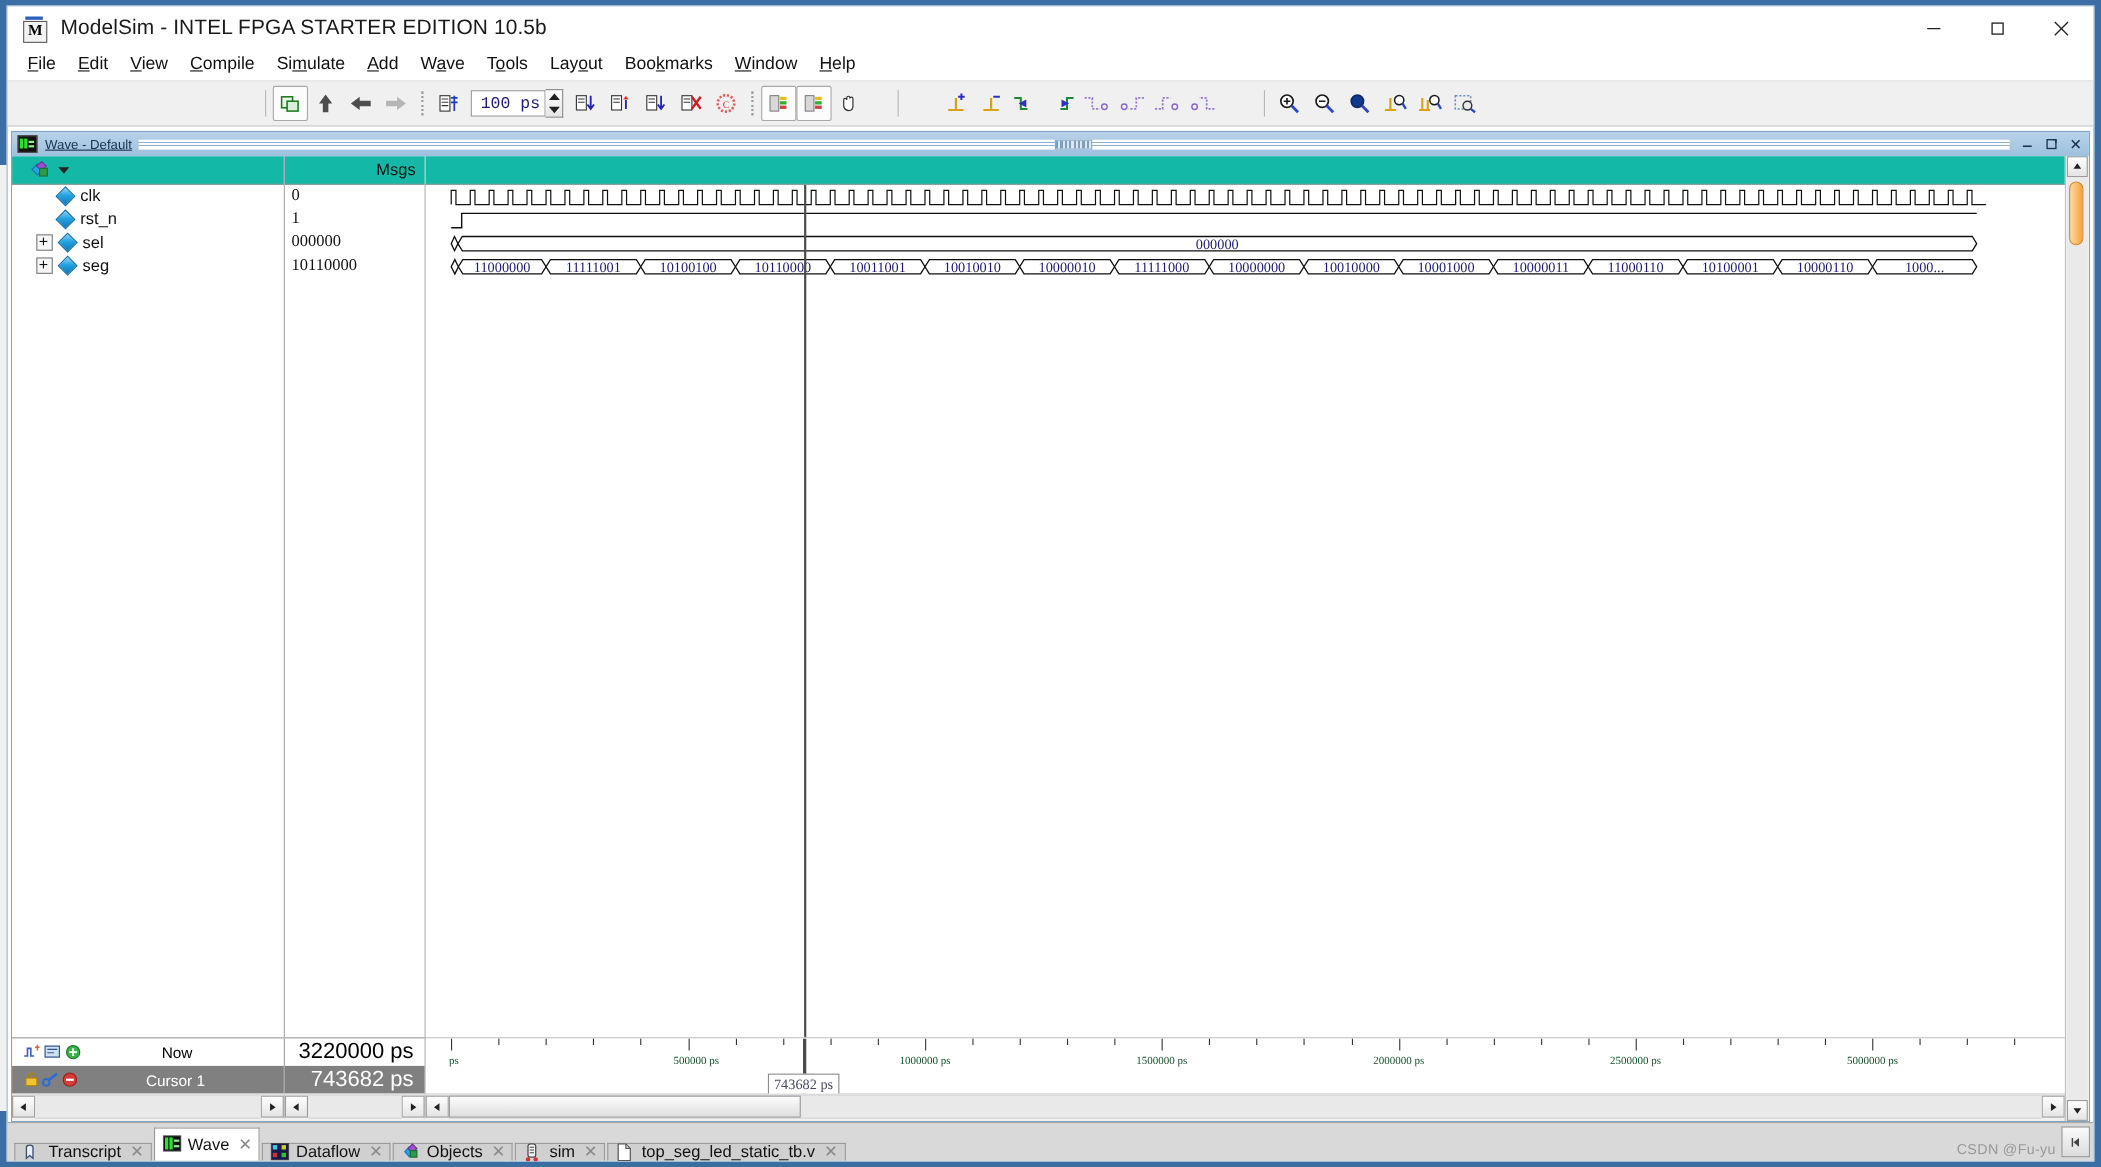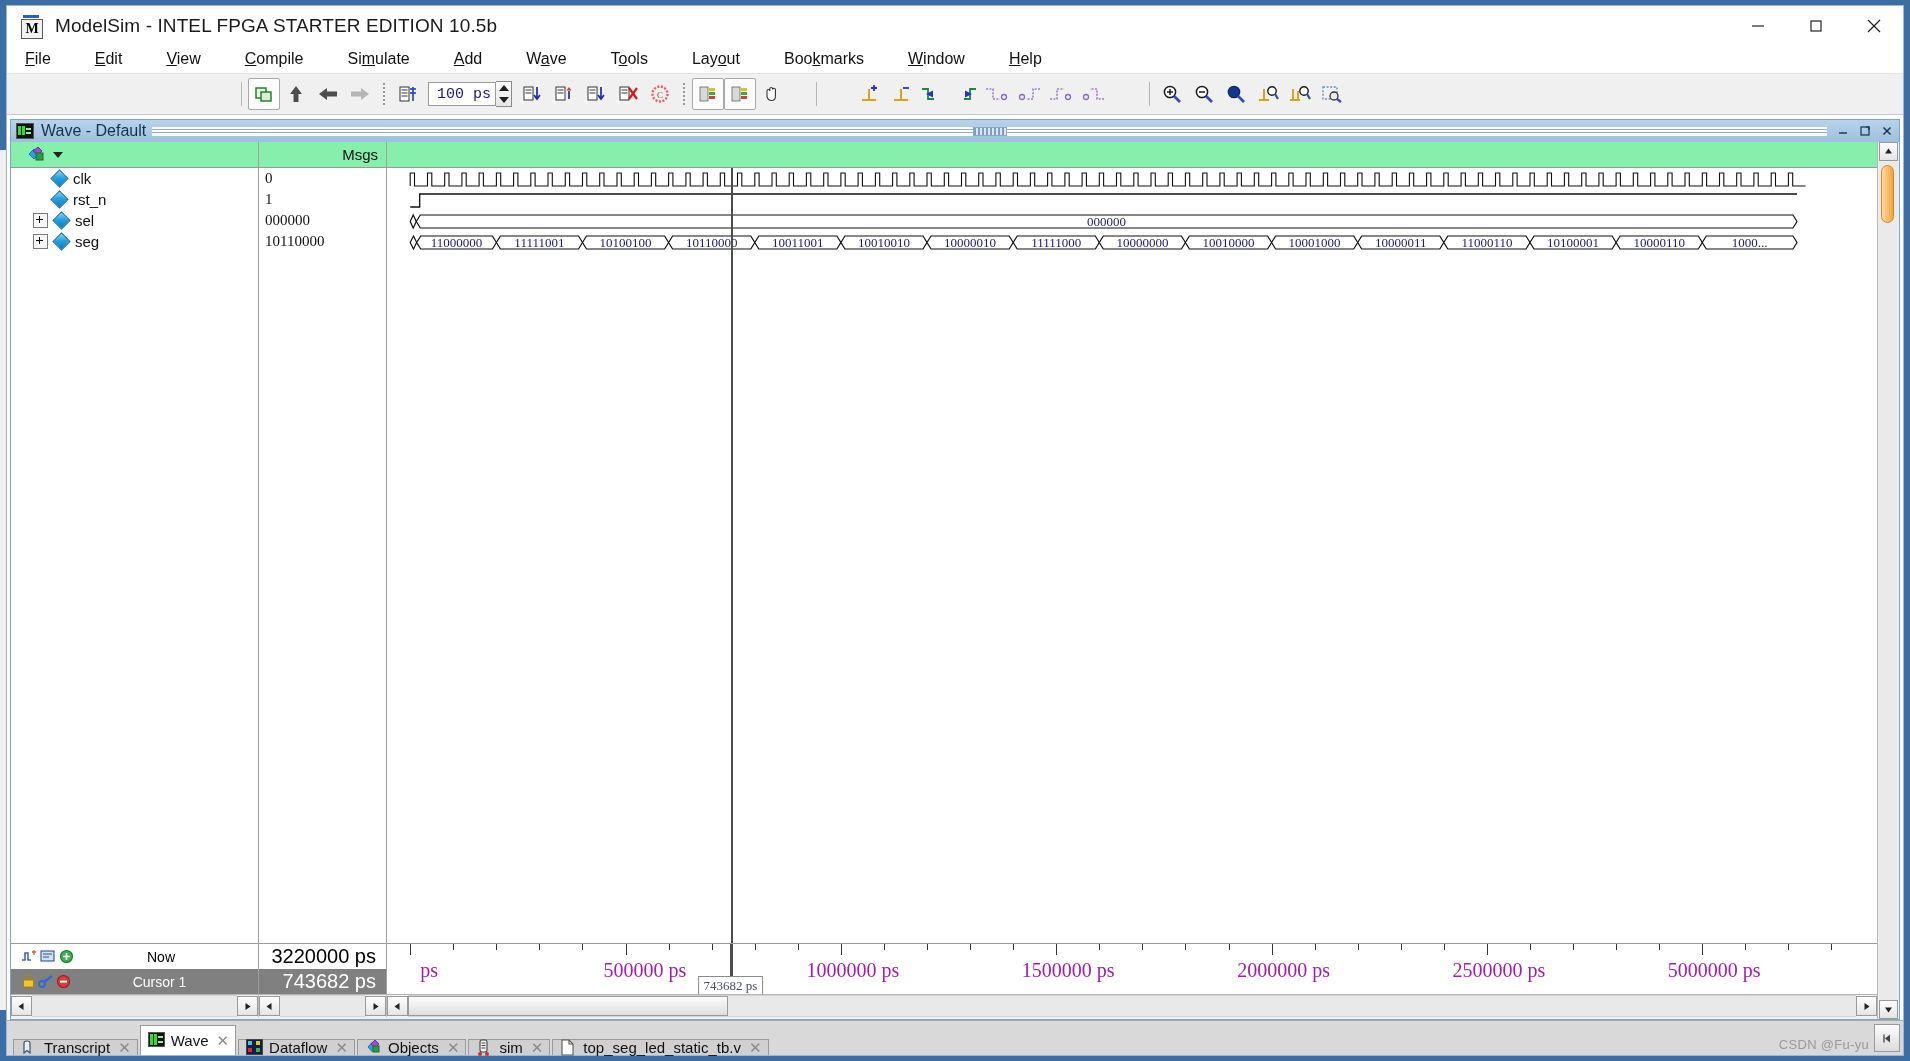--- a/index.html
+++ b/index.html
@@ -61,21 +61,20 @@
   }
   .win-btn svg { display: block; }
 
   
   #menu-bar {
     height: 26px; flex: 0 0 26px;
     display: flex; align-items: center;
     background: #ffffff;
     padding-left: 8px;
     border-bottom: 1px solid #ffffff;
-    gap: 24px;
   }
   .menu-item {
     font-size: 16px; color: #111;
     padding: 2px 10px;
     cursor: default; white-space: nowrap;
   }
   .menu-item u { text-decoration: underline; }
 
   
   #toolbar {
@@ -143,21 +142,21 @@
     width: 16px; height: 14px;
     background: #111;
     border: 1px solid #555;
     position: relative; flex: 0 0 auto;
     overflow: hidden;
   }
   #wave-win-icon i {
     position: absolute; background: #2ee02e; display: block;
   }
   #wave-title-text {
-    font-size: 16px; color: #17314d; margin-left: 7px; white-space: nowrap;
+    font-size: 12px; color: #17314d; margin-left: 7px; white-space: nowrap; text-decoration: underline;
   }
   #wave-title-rails {
     flex: 1 1 auto; height: 9px; margin: 0 6px;
     background: repeating-linear-gradient(to bottom,
       #ffffff 0 2px, #8fb0cf 2px 3px, #ffffff 3px 5px, #8fb0cf 5px 6px, #ffffff 6px 9px);
     position: relative;
   }
   #wave-grip {
     position: absolute; left: 50%; transform: translateX(-50%);
     top: 0; width: 34px; height: 9px;
@@ -179,21 +178,21 @@
   
   #names-pane {
     width: 248px; flex: 0 0 248px;
     display: flex; flex-direction: column;
     background: #fff;
     border-right: 1px solid #a0a0a0;
     box-sizing: border-box;
   }
   #names-header, #values-header, #wave-header-spacer {
     height: 26px; flex: 0 0 26px;
-    background: #86efac;
+    background: #14b8a6;
     border-bottom: 1px solid #9a9a9a;
     display: flex; align-items: center;
     box-sizing: border-box;
   }
   #names-header { padding-left: 14px; }
   #obj-icon { width: 22px; height: 18px; position: relative; }
   .caret-down {
     width: 0; height: 0;
     border-left: 5px solid transparent; border-right: 5px solid transparent;
     border-top: 6px solid #222; margin-left: 6px;
@@ -270,23 +269,23 @@
   .ctrl-label { flex: 1 1 auto; text-align: center; padding-right: 10px; font-size: 14px; }
   .ctrl-val { width: 100%; text-align: right; padding-right: 10px; font-size: 20px; box-sizing: border-box; }
   .mini-icons { display: flex; align-items: center; gap: 2px; padding-left: 10px; }
   #bottom-right { flex: 1 1 auto; min-width: 0; position: relative; height: 50px; overflow: hidden; background:#fff;}
   .tick { position: absolute; top: 0; width: 1px; background: #333; }
   .tick.major { height: 11px; }
   .tick.minor { height: 6px; }
   .tick.cursor-tick { width: 3px; height: 100%; background: #4c4c4c; top: 0; }
   .time-label {
     position: absolute; top: 15px;
-    font-size: 20px; color: #a21caf;
+    font-size: 10px; color: #14532d;
     font-family: "Liberation Serif", serif;
-    transform: translateX(-50%); white-space: nowrap; margin-left: 12px;
+    transform: translateX(-50%); white-space: nowrap;
   }
   #cursor-flag {
     position: absolute; top: 32px;
     background: #fff; border: 1px solid #8a8a8a;
     font-size: 13px; color: #4a4a6a;
     padding: 1px 5px; white-space: nowrap;
     font-family: "Liberation Serif", serif;
     transform: translateX(-50%);
   }
 

